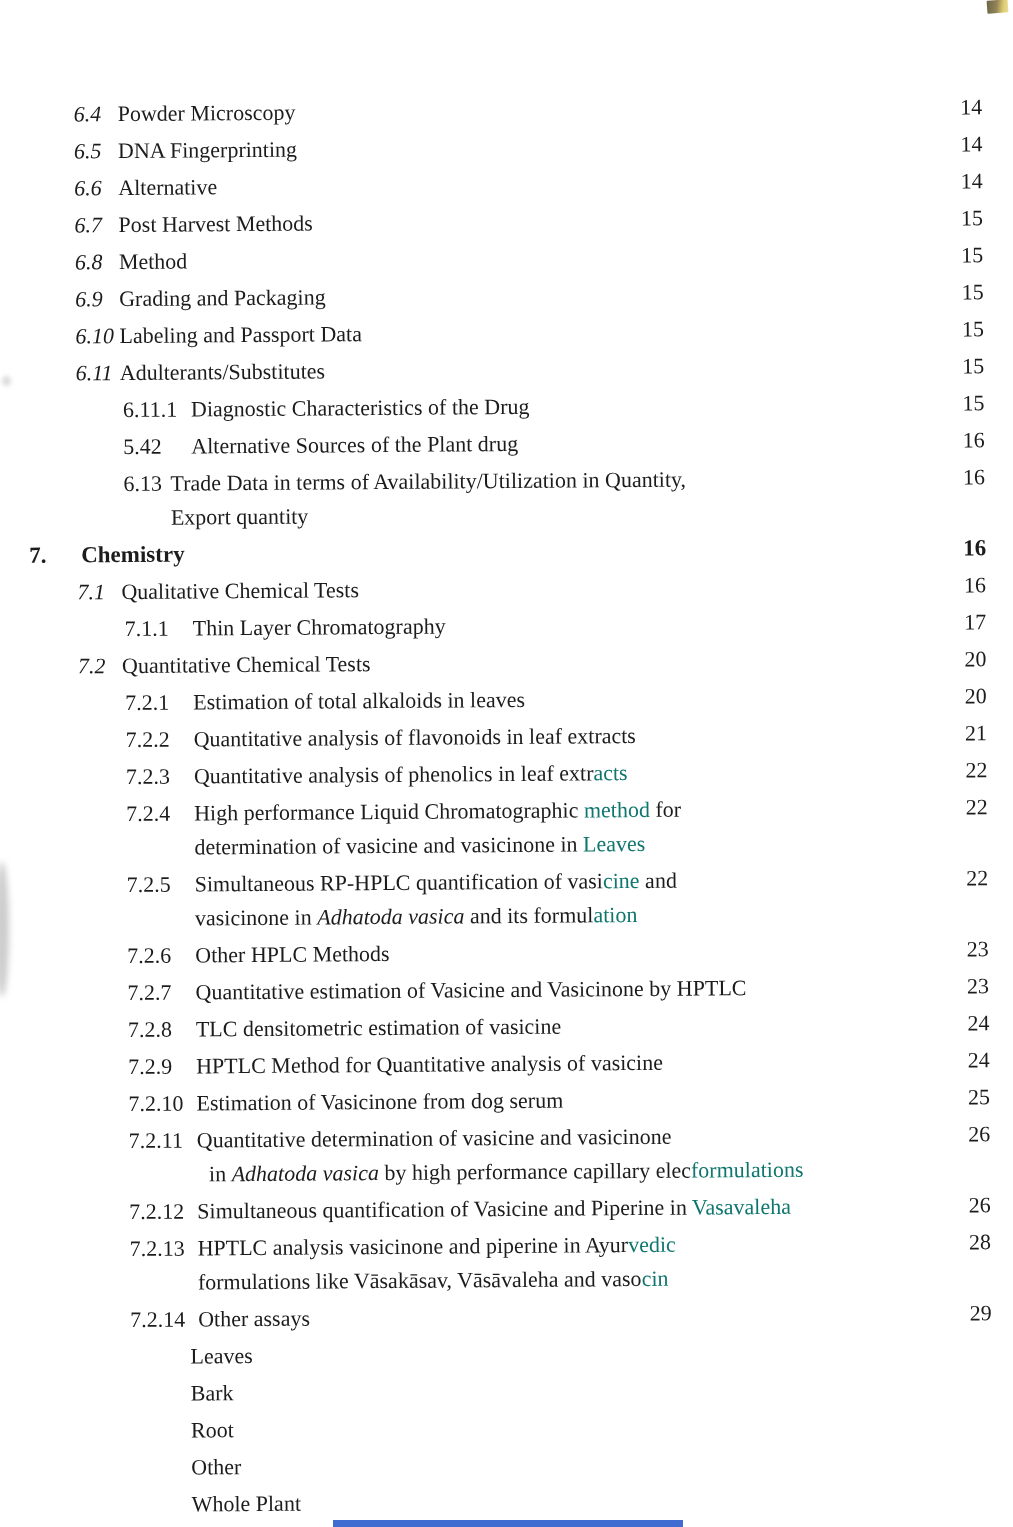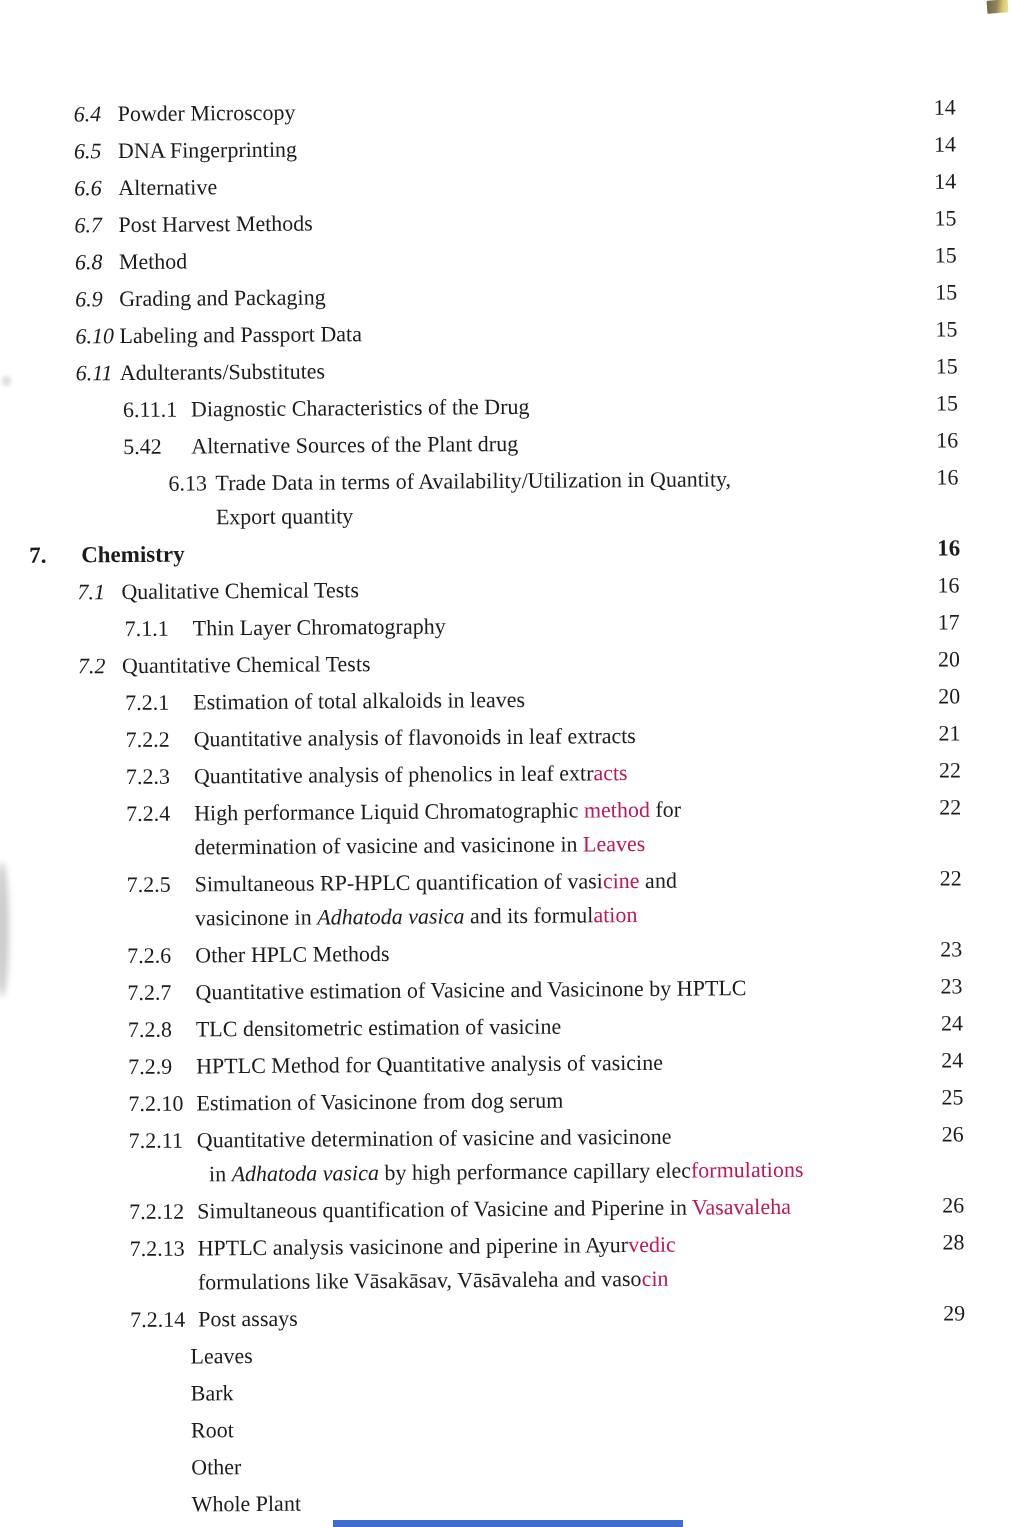--- a/index.html
+++ b/index.html
@@ -18,32 +18,32 @@
     transform-origin:50% 40%;
   }
   .toc-row{
     display:flex;align-items:flex-start;
     margin-bottom:3px;
     font-size:22px;
   }
   .toc-row .num{flex:0 0 auto;line-height:34px;}
   .toc-row .titles{flex:1 1 auto;min-width:0;}
   .toc-row .line{display:block;line-height:34px;white-space:nowrap;}
-  .toc-row .page-num{flex:0 0 75px;text-align:left;line-height:34px;}
+  .toc-row .page-num{flex:0 0 75px;text-align:center;line-height:34px;}
   .lvl0{padding-left:30px;font-weight:bold;font-size:23px;}
   .lvl0 .num{width:52px;}
   .lvl1{padding-left:78px;}
   .lvl1 .num{width:44px;font-style:italic;}
   .lvl2{padding-left:125px;}
   .lvl2 .num{width:68px;}
-  .lvl2.tight .num{width:47px;margin-left:45px;}
+  .lvl2.tight .num{width:47px;}
   .lvl3{padding-left:185px;}
   .lvl3 .num{width:0;}
   .it{font-style:italic;}
-  .fade{color:#be185d;}
+  .fade{color:#0f766e;}
   .corner-mark{
     position:absolute;top:0;right:5px;width:21px;height:13px;
     border-radius:1px;opacity:.9;
     transform:rotate(-4deg);
   }
   .edge-smudge{
     position:absolute;left:-5px;top:862px;width:14px;height:135px;
     border-radius:50%;
     filter:blur(3px);opacity:.5;
   }
@@ -289,21 +289,21 @@
     <span class="titles">
           <span class="line"><span>HPTLC analysis vasicinone and piperine in Ayur</span><span class="fade">vedic</span></span>
           <span class="line cont"><span>formulations like Vāsakāsav, Vāsāvaleha and vaso</span><span class="fade">cin</span></span>
         </span>
     <span class="page-num">28</span>
   </div>
 
   <div class="toc-row lvl2">
     <span class="num">7.2.14</span>
     <span class="titles">
-          <span class="line"><span>Post assays</span></span>
+          <span class="line"><span>Other assays</span></span>
         </span>
     <span class="page-num">29</span>
   </div>
 
   <div class="toc-row lvl3">
     <span class="num"></span>
     <span class="titles">
           <span class="line"><span>Leaves</span></span>
         </span>
     <span class="page-num"></span>

